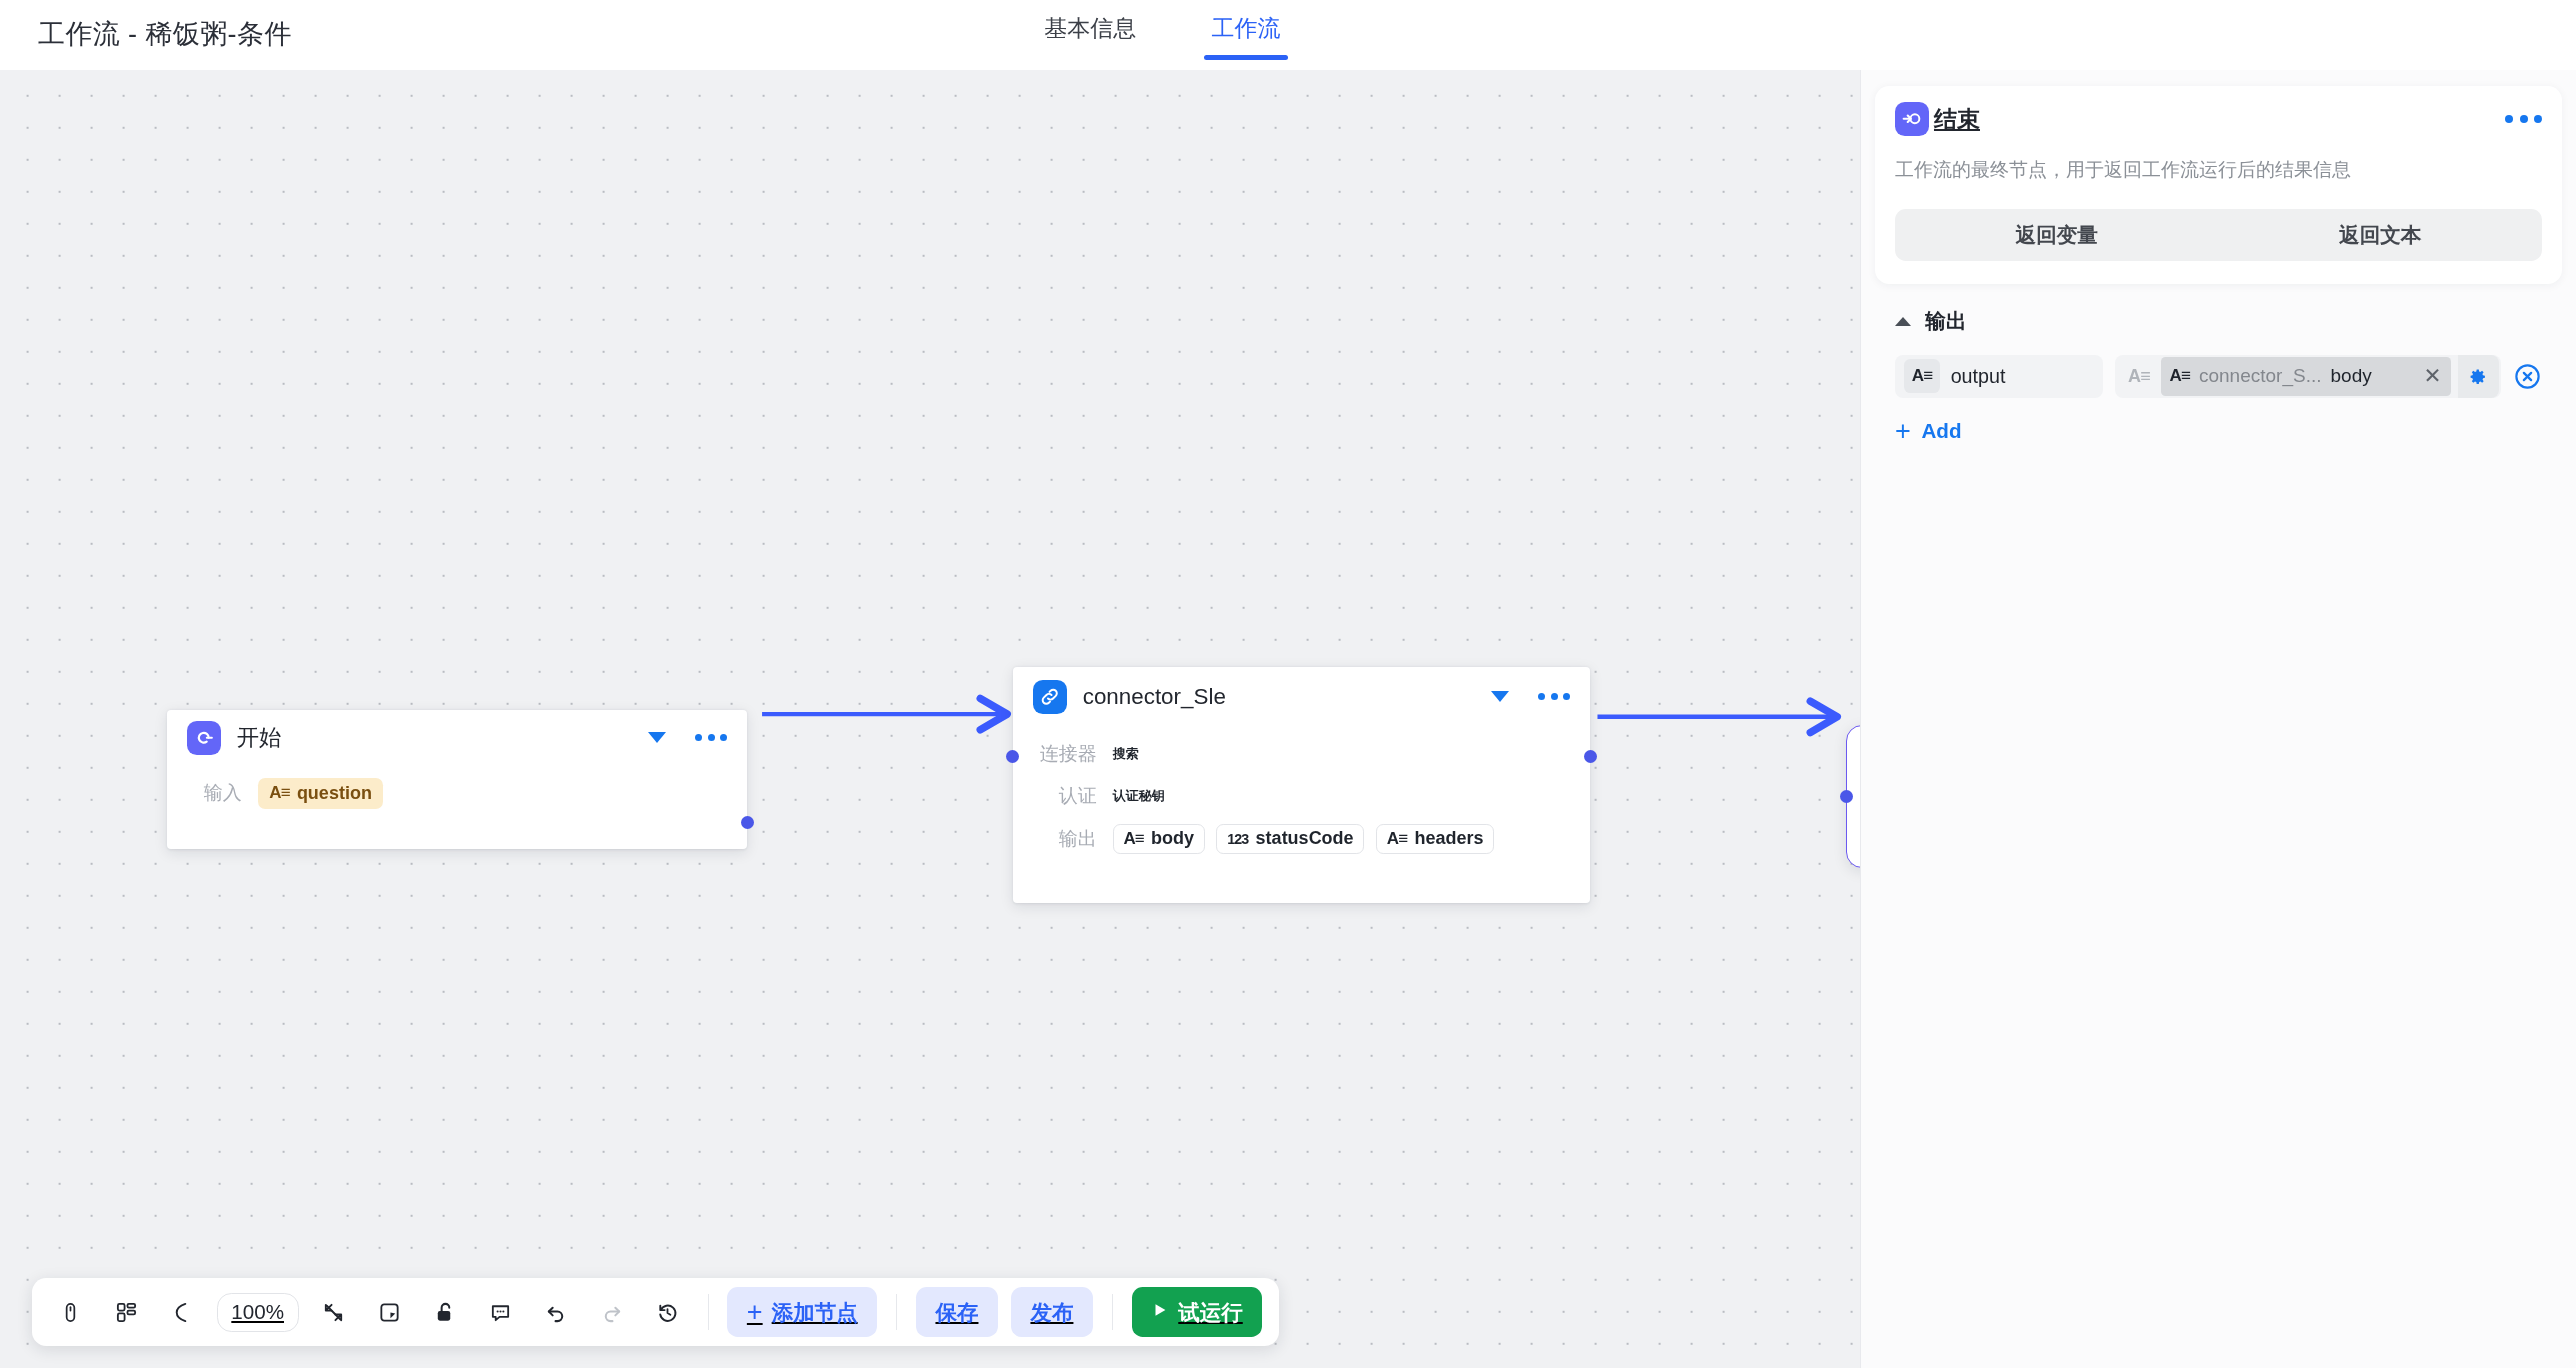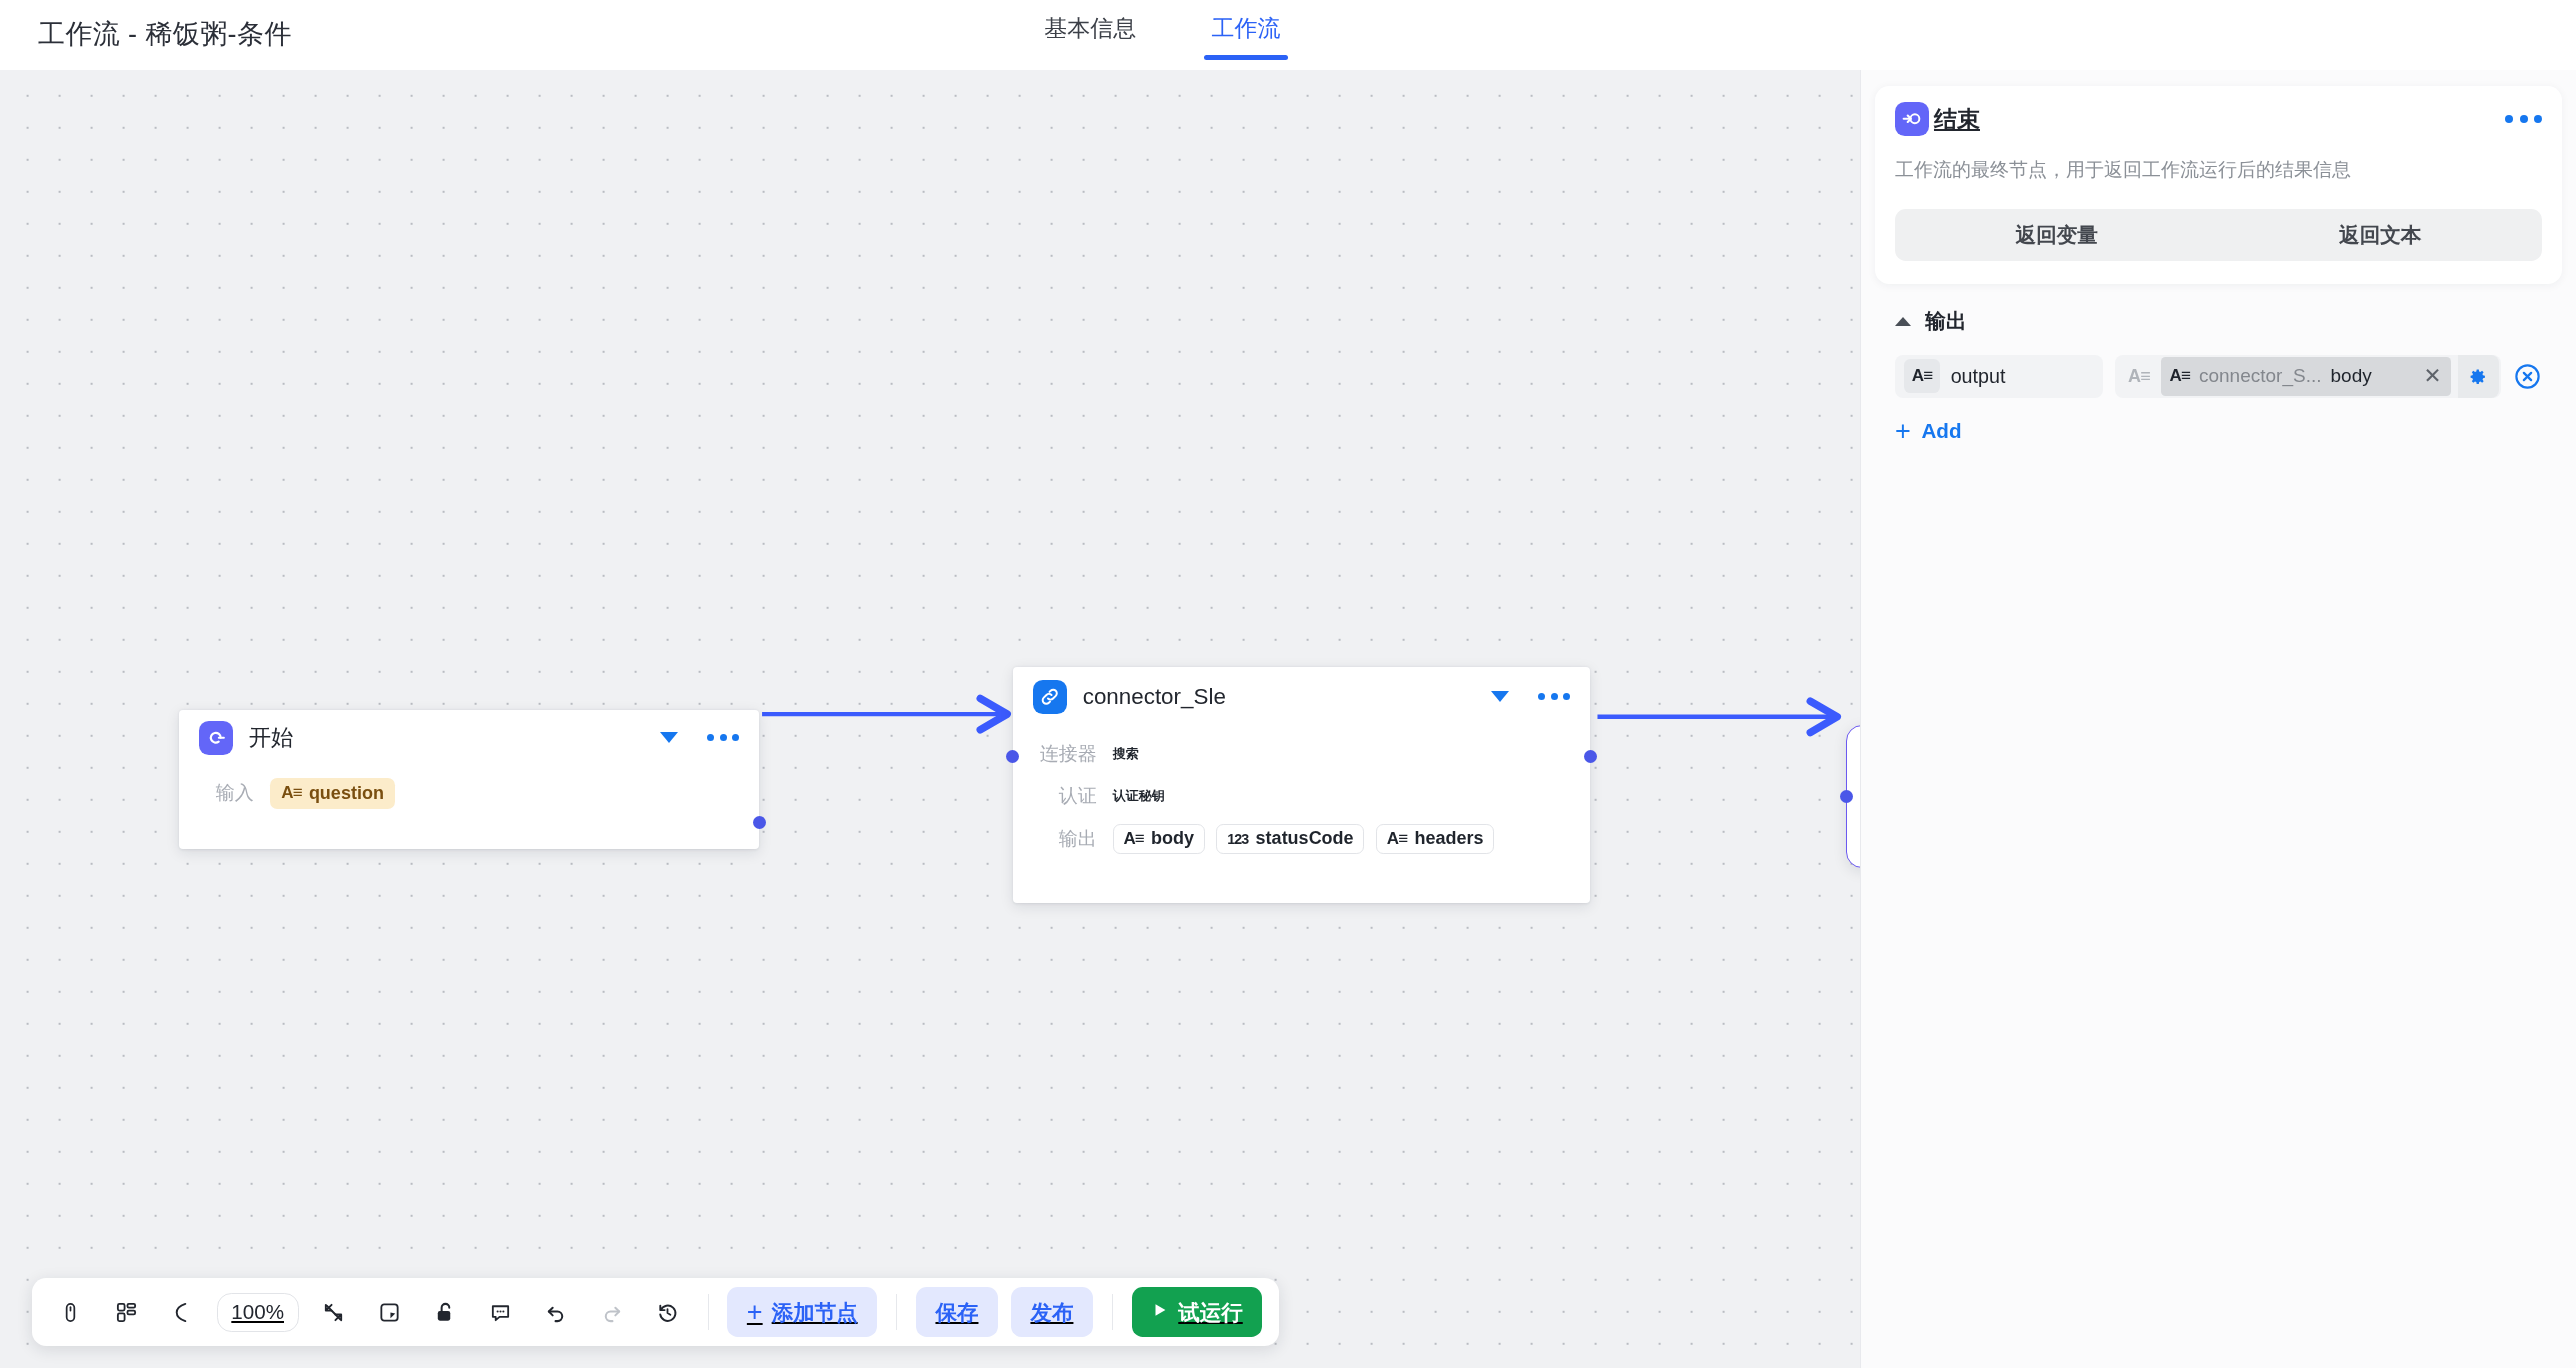--- a/index.html
+++ b/index.html
@@ -195,21 +195,21 @@
   <svg class="edges" viewBox="0 0 2880 1452" width="2576" height="1299">
     <defs>
       <marker id="arrow" markerWidth="9" markerHeight="9" refX="6.6" refY="4.5" orient="auto">
         <path d="M1,1 L7,4.5 L1,8" fill="none" stroke="#3b5bfd" stroke-width="1.7" stroke-linecap="round" stroke-linejoin="round"></path>
       </marker>
     </defs>
     <line x1="852" y1="720" x2="1124" y2="720" stroke="#3b5bfd" stroke-width="5" marker-end="url(#arrow)"></line>
     <line x1="1786" y1="723" x2="2052" y2="723" stroke="#3b5bfd" stroke-width="5" marker-end="url(#arrow)"></line>
   </svg>
 
-  <div class="node" style="left:179px; top:640px; width:580px; height:139px;">
+  <div class="node" style="left:167px; top:640px; width:580px; height:139px;">
     <div class="node-head">
       <span class="node-icon">
         <svg width="21.5" height="21.5" viewBox="0 0 24 24" fill="none">
           <path d="M15.5 12 H21" stroke="#fff" stroke-width="2.4" stroke-linecap="round"></path>
           <path d="M17.5 12 a5.5 5.5 0 1 0 -2.2 4.4" stroke="#fff" stroke-width="2.4" stroke-linecap="round" fill="none"></path>
         </svg>
       </span>
       <span class="node-title">开始</span>
       <span class="node-head-actions">
         <span class="caret-down"></span>

